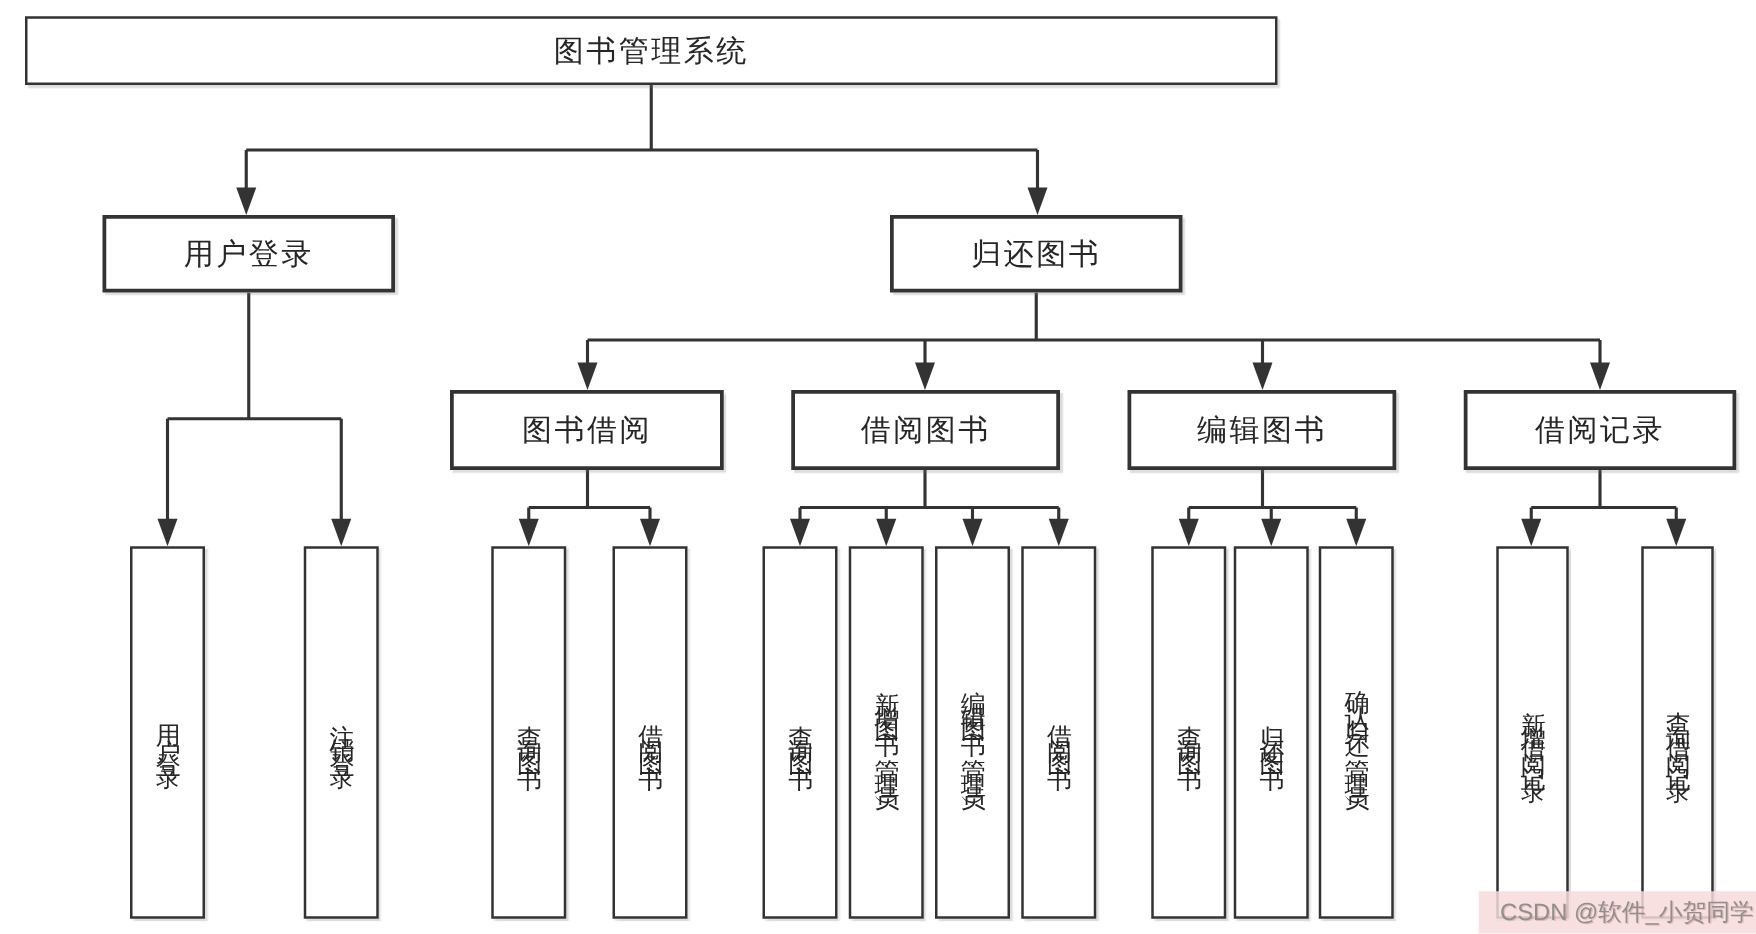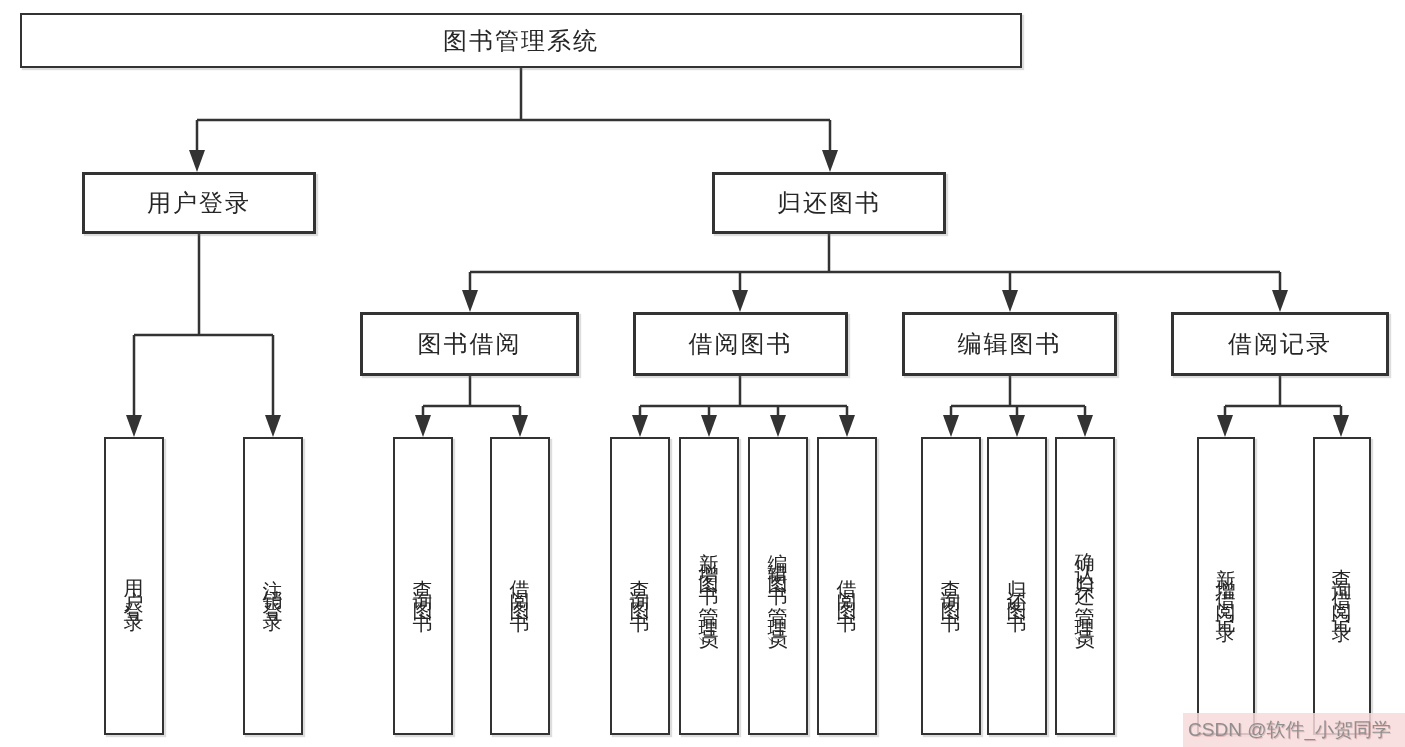--- a/index.html
+++ b/index.html
@@ -73,21 +73,21 @@
     display: flex;
     align-items: center;
     justify-content: flex-end;
     z-index: 5;
   }
   .watermark-strip span {
     font-size: 19px;
     color: #8f8f8f;
     white-space: nowrap;
     text-shadow: 1px 1px 0 rgba(190,120,120,0.35);
-    padding-right: 14px;
+    padding-right: 2px;
   }
 </style>
 </head>
 <body>
 
 <div class="canvas">
 
   <svg class="connectors" width="1405" height="747" viewBox="0 0 1405 747">
     <g stroke="#333333" stroke-width="2.5" fill="none">
 

